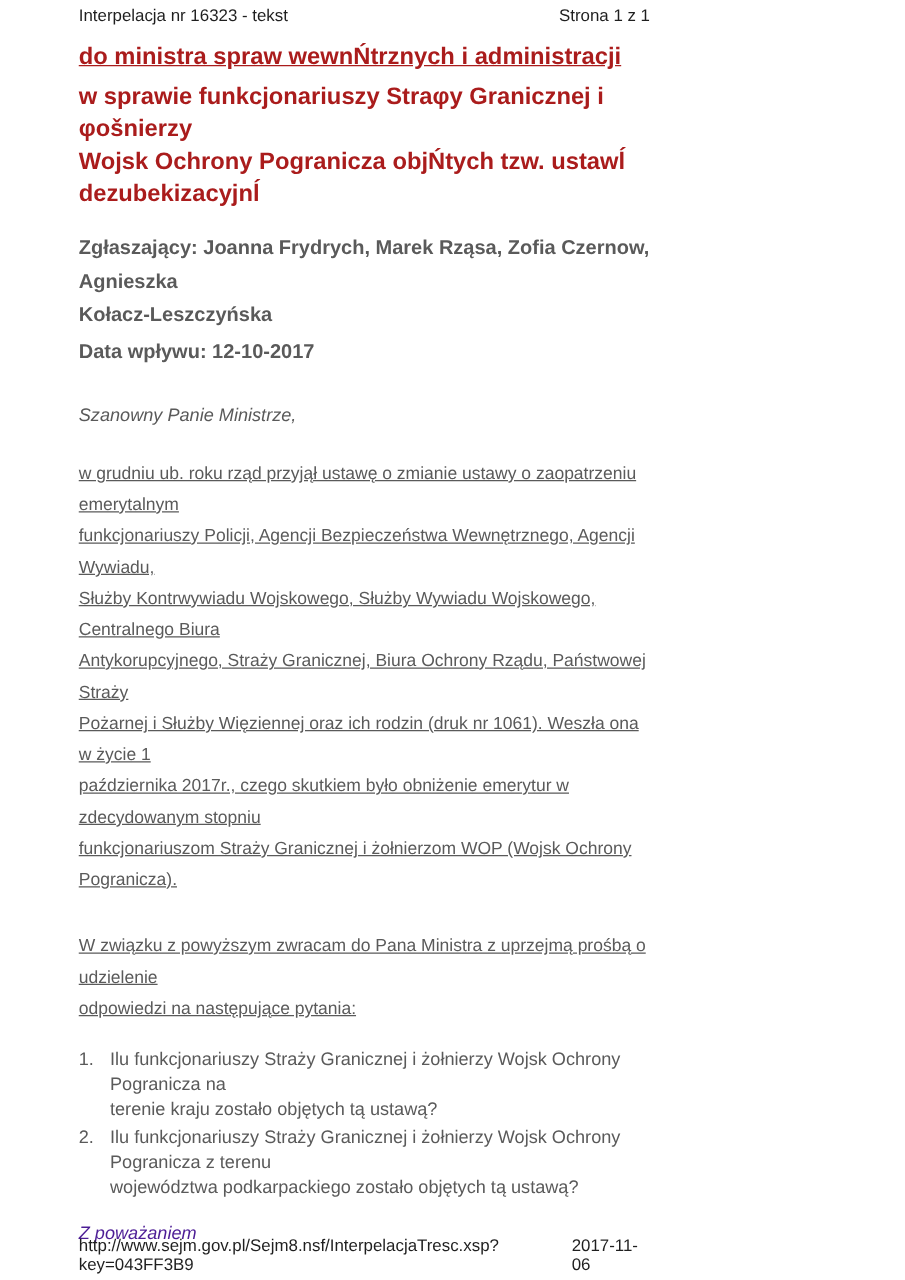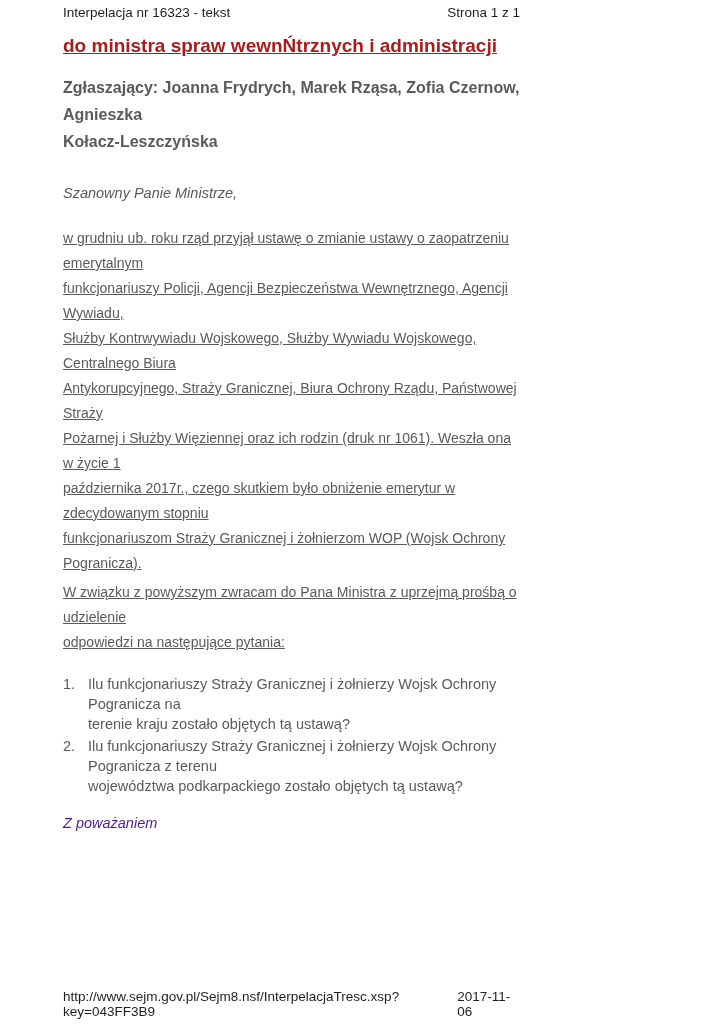--- a/index.html
+++ b/index.html
@@ -75,21 +75,21 @@
     color: #5a5a5a;
   }
   .para {
     font-size: 14px;
     line-height: 25px;
     color: #5a5a5a;
     white-space: pre-line;
     text-decoration: underline;
   }
   .para-1 { margin-top: 23px; }
-  .para-2 { margin-top: 4px; }
+  .para-2 { margin-top: 28px; }
   .question-list {
     margin-top: 19px;
   }
   .question {
     display: flex;
     margin-top: 2px;
     font-size: 14.5px;
     line-height: 20px;
     color: #5a5a5a;
   }
@@ -124,24 +124,28 @@
   <div class="content">
 
     <div class="doc-header">
       <span>Interpelacja nr 16323 - tekst</span>
       <span>Strona 1 z 1</span>
     </div>
 
 
     <div class="addressee">do ministra spraw wewnŃtrznych i administracji</div>
 
+    <div class="subject">w sprawie funkcjonariuszy Straφy Granicznej i φošnierzy
+Wojsk Ochrony Pogranicza objŃtych tzw. ustawĺ
+dezubekizacyjnĺ</div>
 
     <div class="byline">Zgłaszający: Joanna Frydrych, Marek Rząsa, Zofia Czernow, Agnieszka
 Kołacz-Leszczyńska</div>
 
+    <div class="received">Data wpływu: 12-10-2017</div>
 
 
     <div class="salutation">Szanowny Panie Ministrze,</div>
 
     <div class="para para-1">w grudniu ub. roku rząd przyjął ustawę o zmianie ustawy o zaopatrzeniu emerytalnym
 funkcjonariuszy Policji, Agencji Bezpieczeństwa Wewnętrznego, Agencji Wywiadu,
 Służby Kontrwywiadu Wojskowego, Służby Wywiadu Wojskowego, Centralnego Biura
 Antykorupcyjnego, Straży Granicznej, Biura Ochrony Rządu, Państwowej Straży
 Pożarnej i Służby Więziennej oraz ich rodzin (druk nr 1061). Weszła ona w życie 1
 października 2017r., czego skutkiem było obniżenie emerytur w zdecydowanym stopniu

